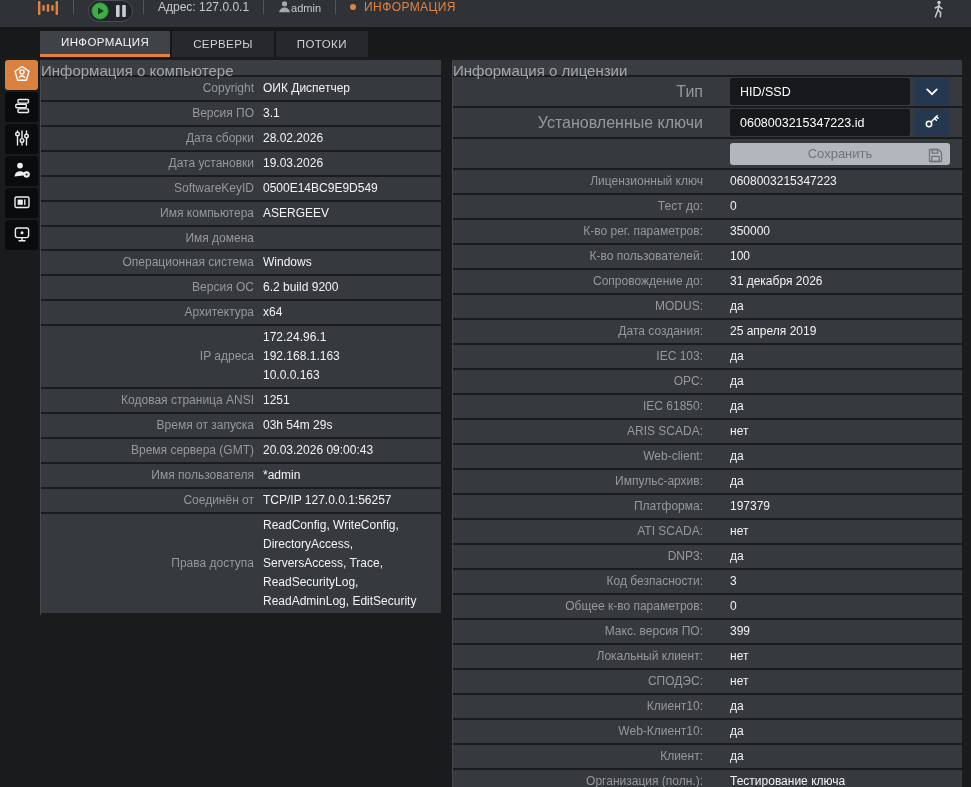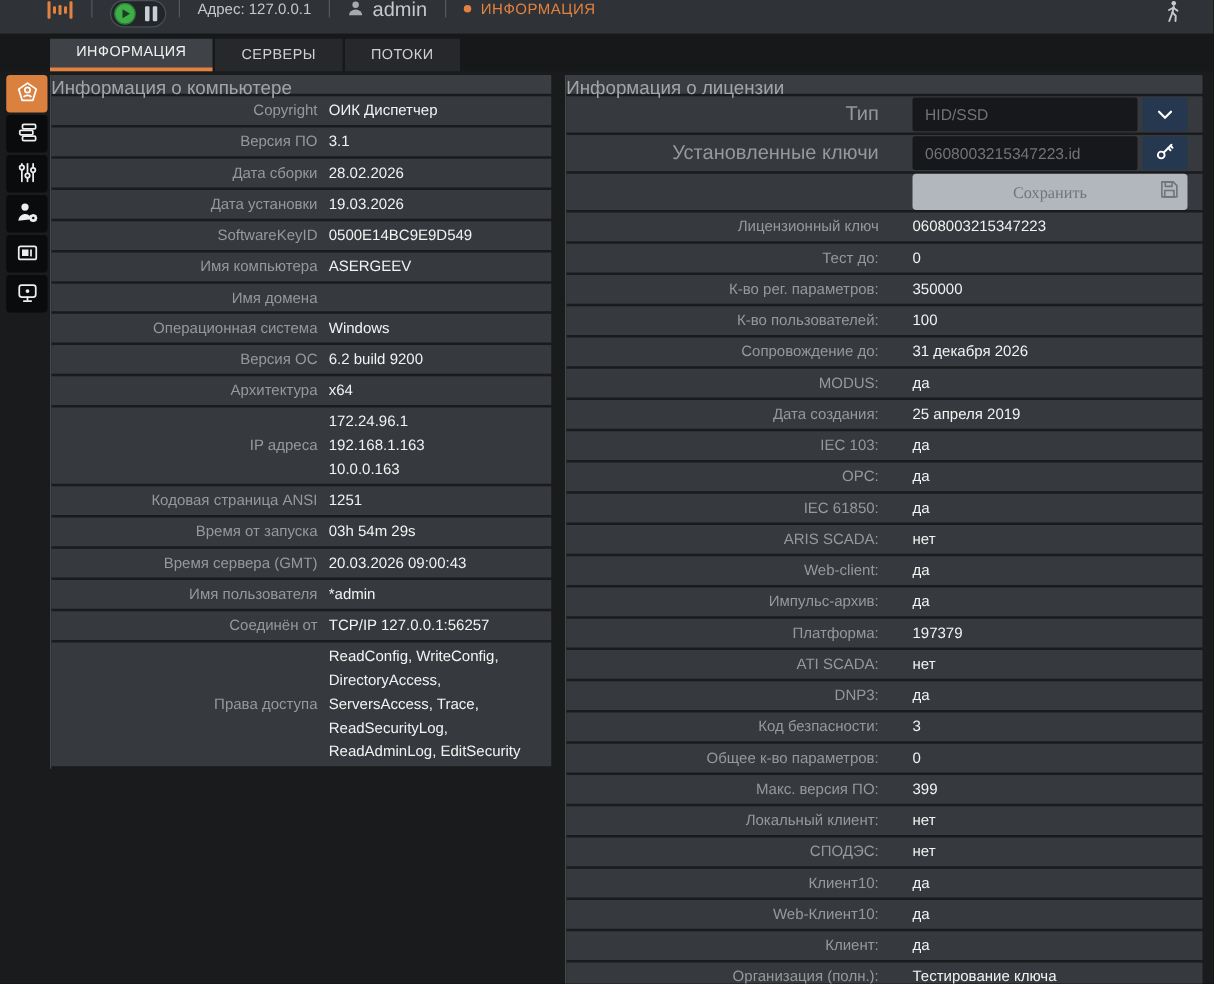--- a/index.html
+++ b/index.html
@@ -9,21 +9,21 @@
 
   
   .topbar{height:27px;background:#2f3338;display:flex;align-items:flex-start;
           padding-left:37px;padding-right:26px;}
   .topbar .sep{width:1px;height:14px;background:#53575c;margin:0 14px;flex:0 0 auto;}
   .signal{display:flex;align-items:center;}
   .pill{display:flex;align-items:center;gap:6px;background:#222529;border:1px solid #4a4e54;
         border-radius:12px;height:22px;padding:0 5px 0 2px;}
   .playbtn,.pausebtn{background:none;border:none;padding:0;margin:0;display:flex;align-items:center;cursor:pointer;}
   .addr{font-size:12px;color:#c6c8ca;}
-  .userchip{display:flex;align-items:center;gap:7px;font-size:16px;color:#c6c8ca;cursor:pointer;}
+  .userchip{display:flex;align-items:center;font-size:11px;color:#c6c8ca;cursor:pointer;}
   .sectionind{display:flex;align-items:center;gap:8px;font-size:12px;color:#e2823e;letter-spacing:.4px;}
   .dot{width:6px;height:6px;border-radius:50%;background:#e2823e;display:inline-block;}
   .spacer{flex:1;}
 
   
   .tabbar{height:30px;background:#17181a;display:flex;align-items:flex-end;padding-left:40px;gap:2px;}
   .tab{height:26px;line-height:26px;padding:0 21px;font-size:11.5px;letter-spacing:.4px;
        background:#26282b;color:#cfd1d3;cursor:pointer;}
   .tab.active{background:#3f4246;color:#f1f2f2;border-bottom:3px solid #e2823e;line-height:23px;}
 
@@ -42,28 +42,28 @@
   .row{display:flex;align-items:center;background:#36393d;margin-bottom:2px;min-height:22px;}
   .row .lbl{color:#96999c;font-size:12px;text-align:right;flex:0 0 auto;line-height:19px;}
   .row .val{color:#f2f3f3;font-size:12px;white-space:pre-line;line-height:19px;padding:2px 4px 2px 0;}
   .leftp .row .lbl{width:213px;margin-right:9px;}
   .rightp .row .lbl{width:250px;margin-right:27px;}
 
   
   .crow{display:flex;align-items:center;background:#36393d;margin-bottom:2px;height:29px;}
   .crow .lbl{color:#96999c;font-size:16px;text-align:right;width:250px;margin-right:27px;flex:0 0 auto;}
   .ctrls{display:flex;align-items:center;gap:4px;}
-  .field{width:180px;height:27px;background:#16181b;color:#737373;font-size:12.5px;
+  .field{width:180px;height:27px;background:#16181b;color:#ffffff;font-size:12.5px;
          border:none;border-radius:2px;padding:0 10px;display:flex;align-items:center;
          font-family:"Liberation Sans",sans-serif;}
   input.field{outline:none;}
   .sqbtn{width:36px;height:27px;background:#253850;border:none;border-radius:2px;cursor:pointer;
          display:flex;align-items:center;justify-content:center;padding:0;}
-  .savebtn{position:relative;width:220px;height:29px;background:#b1b7bd;border:none;border-radius:3px;
-           color:#70757c;font-size:13px;cursor:pointer;font-family:Liberation Serif, serif;}
+  .savebtn{position:relative;width:220px;height:22px;background:#b1b7bd;border:none;border-radius:3px;
+           color:#70757c;font-size:13px;cursor:pointer;font-family:Liberation Sans, sans-serif;}
   .savebtn .fdisk{position:absolute;right:7px;top:5px;}
 </style>
 </head>
 <body>
 
 <div class="app">
 
   <header class="topbar">
     <span class="signal">
       <svg width="22" height="16" viewBox="0 0 22 16">

